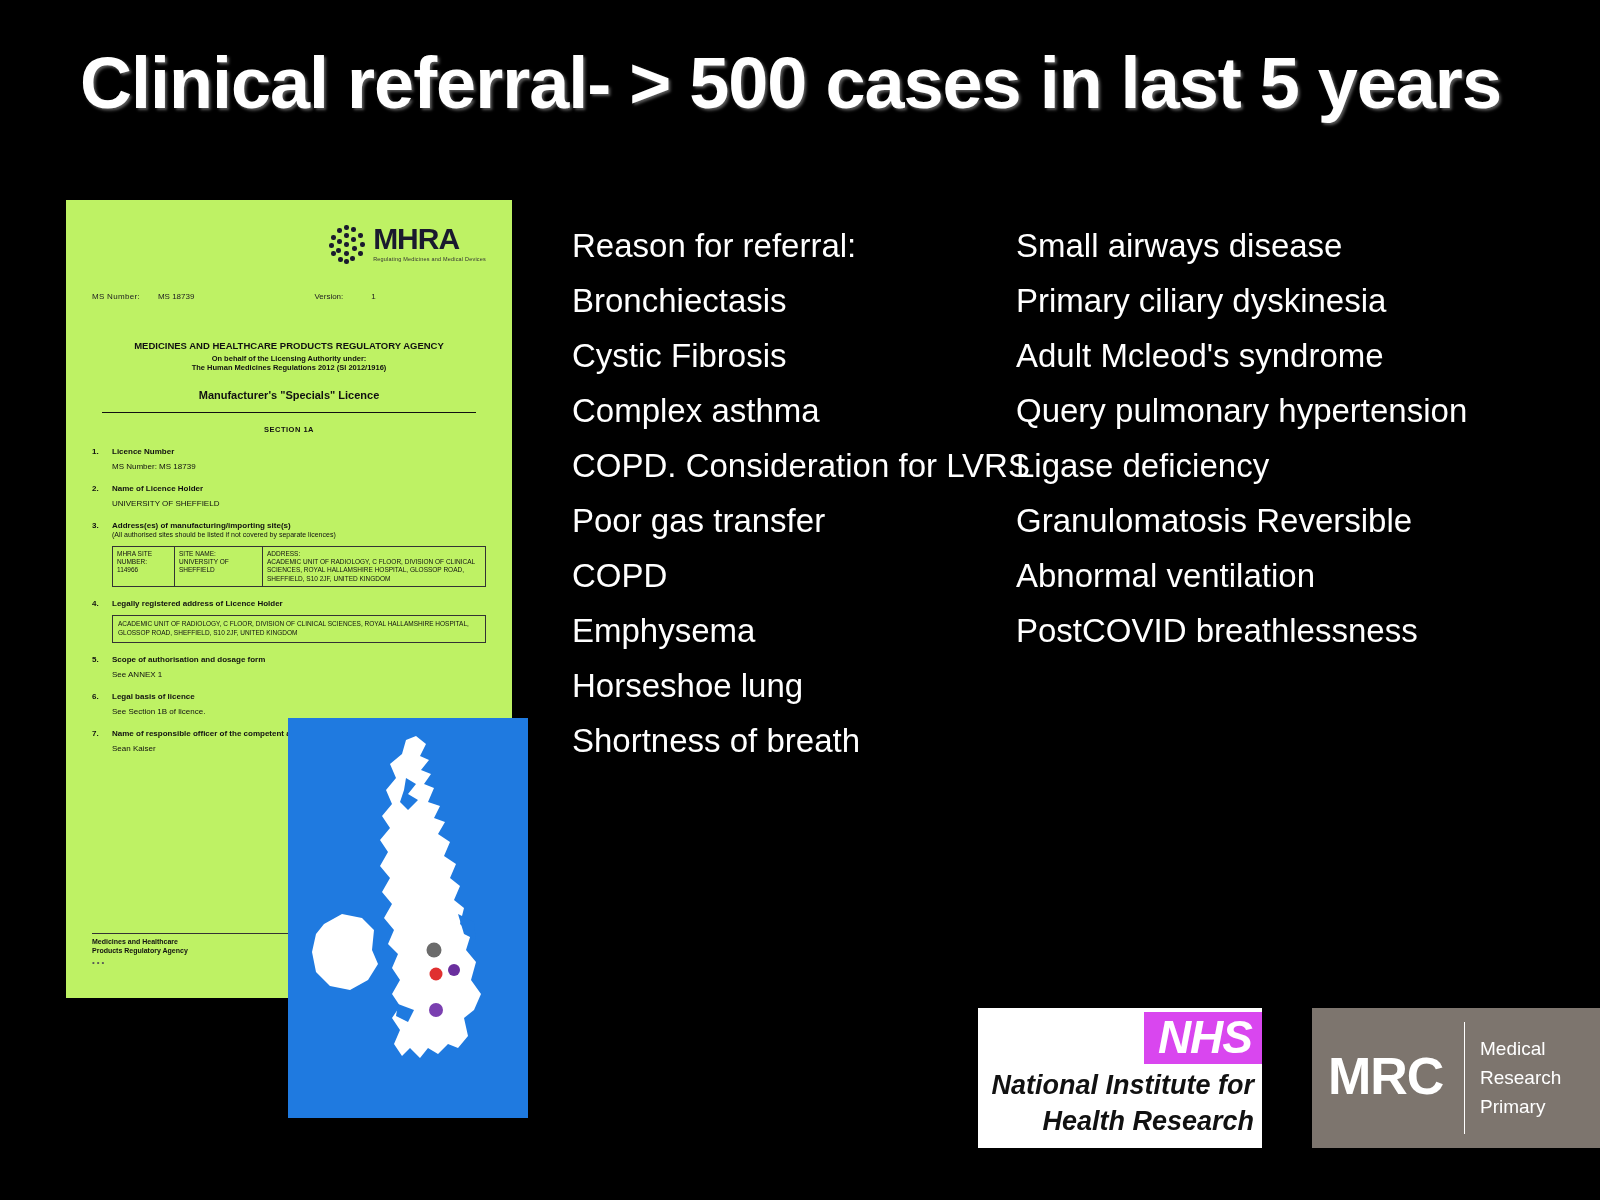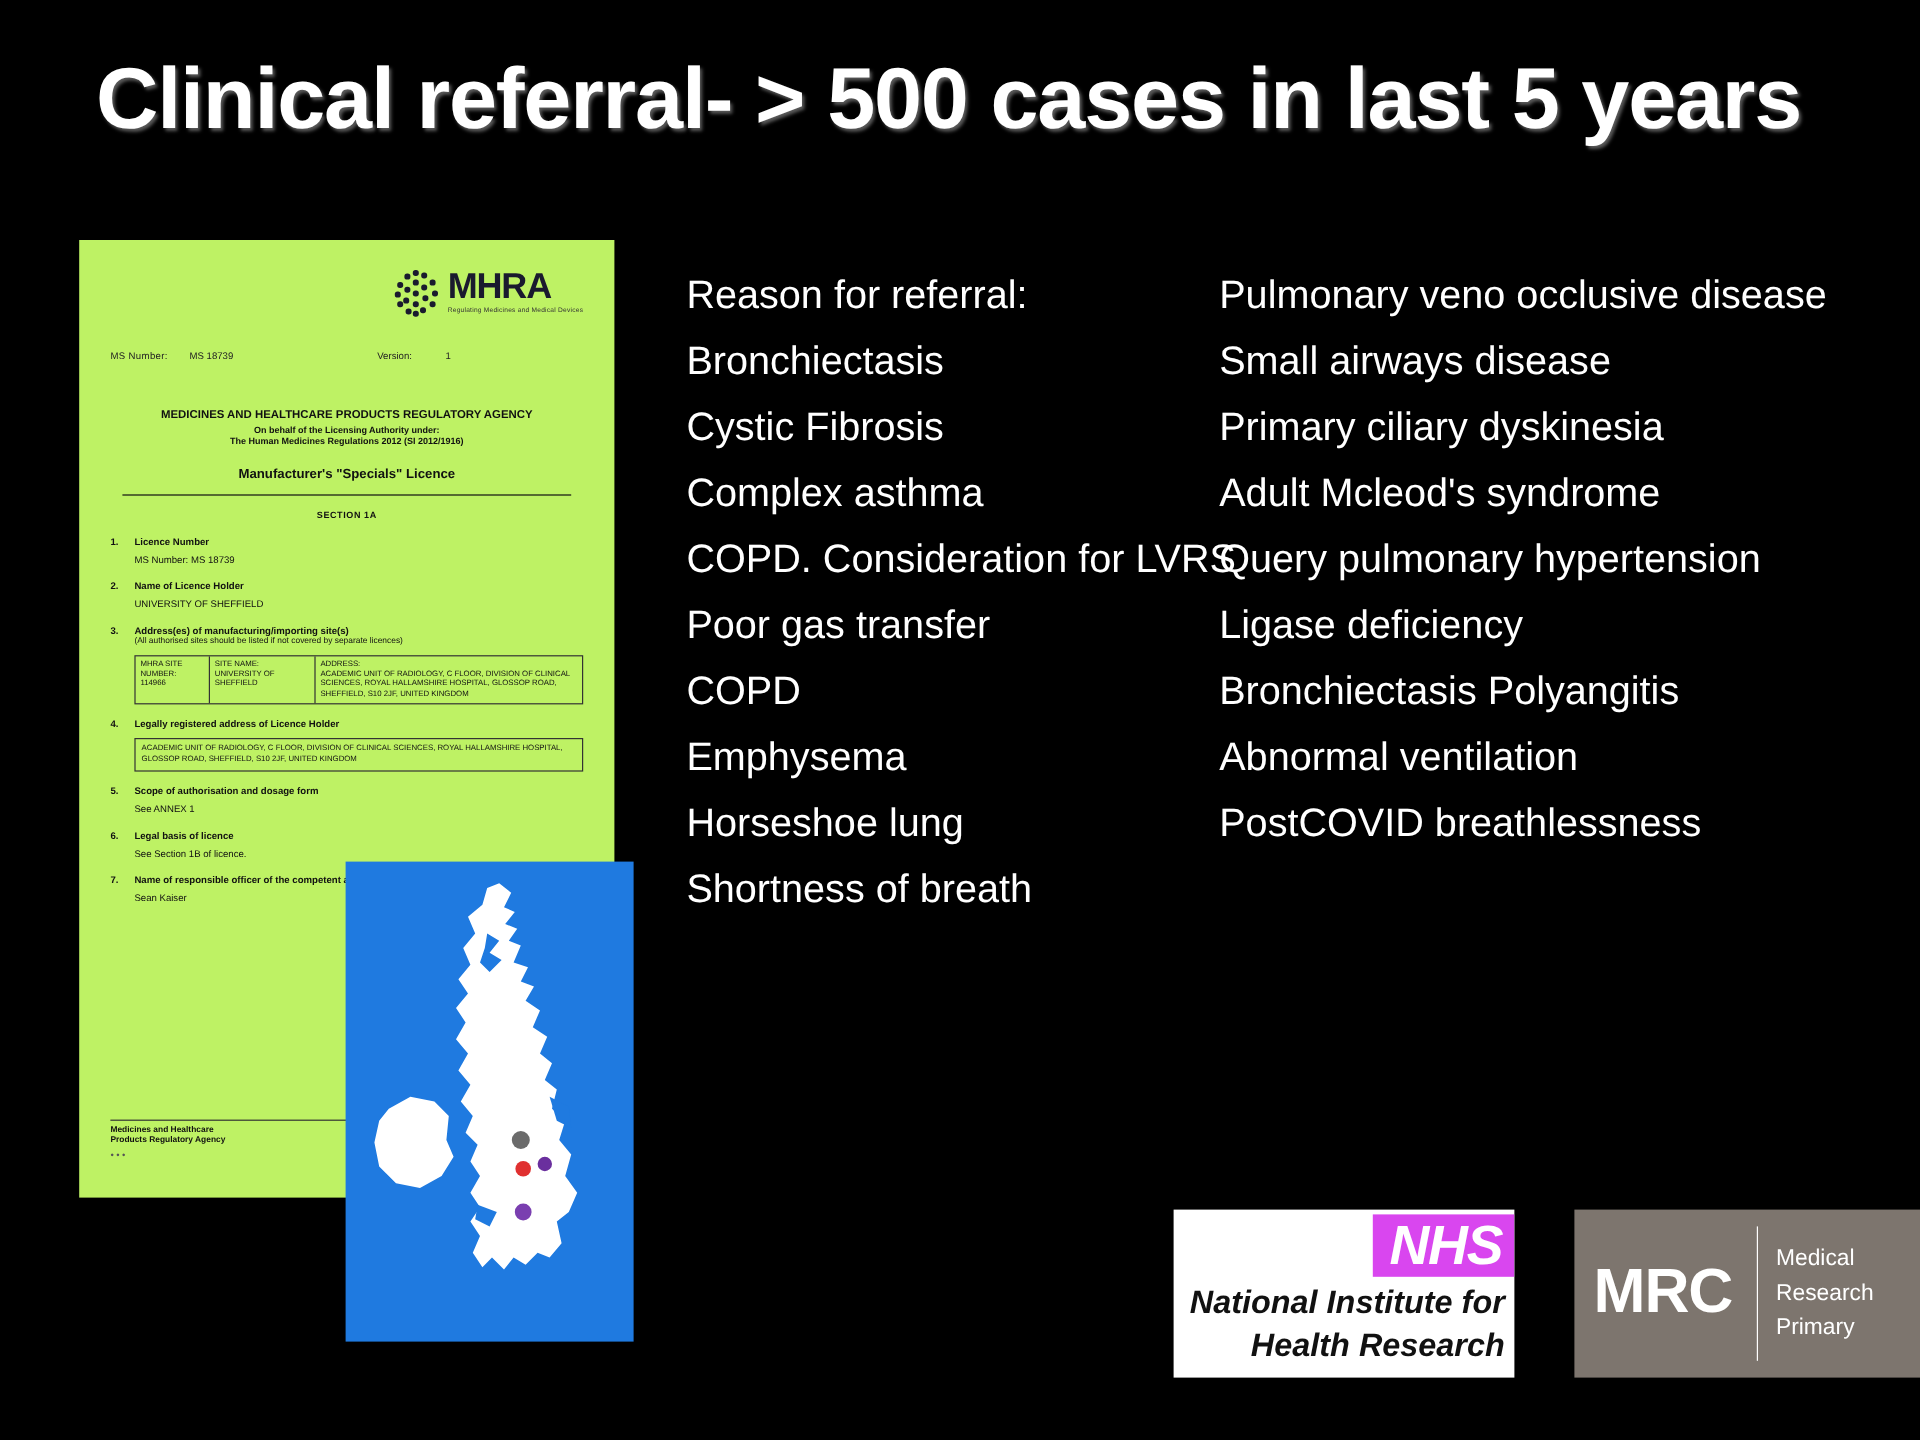--- a/index.html
+++ b/index.html
@@ -424,27 +424,26 @@
   <div>Complex asthma</div>
   <div>COPD. Consideration for LVRS</div>
   <div>Poor gas transfer</div>
   <div>COPD</div>
   <div>Emphysema</div>
   <div>Horseshoe lung</div>
   <div>Shortness of breath</div>
 </div>
 
 <div class="col col-right">
-  <div>Pulmonary veno occlusive disease</div>
   <div>Small airways disease</div>
   <div>Primary ciliary dyskinesia</div>
   <div>Adult Mcleod's syndrome</div>
   <div>Query pulmonary hypertension</div>
   <div>Ligase deficiency</div>
-  <div>Bronchiectasis Polyangitis</div>
+  <div>Granulomatosis Reversible</div>
   <div>Abnormal ventilation</div>
   <div>PostCOVID breathlessness</div>
 </div>
 
 <div class="logo-nihr">
   <div class="nihr-top">NHS</div>
   <div class="nihr-l1">National Institute for</div>
   <div class="nihr-l2">Health Research</div>
 </div>
 

